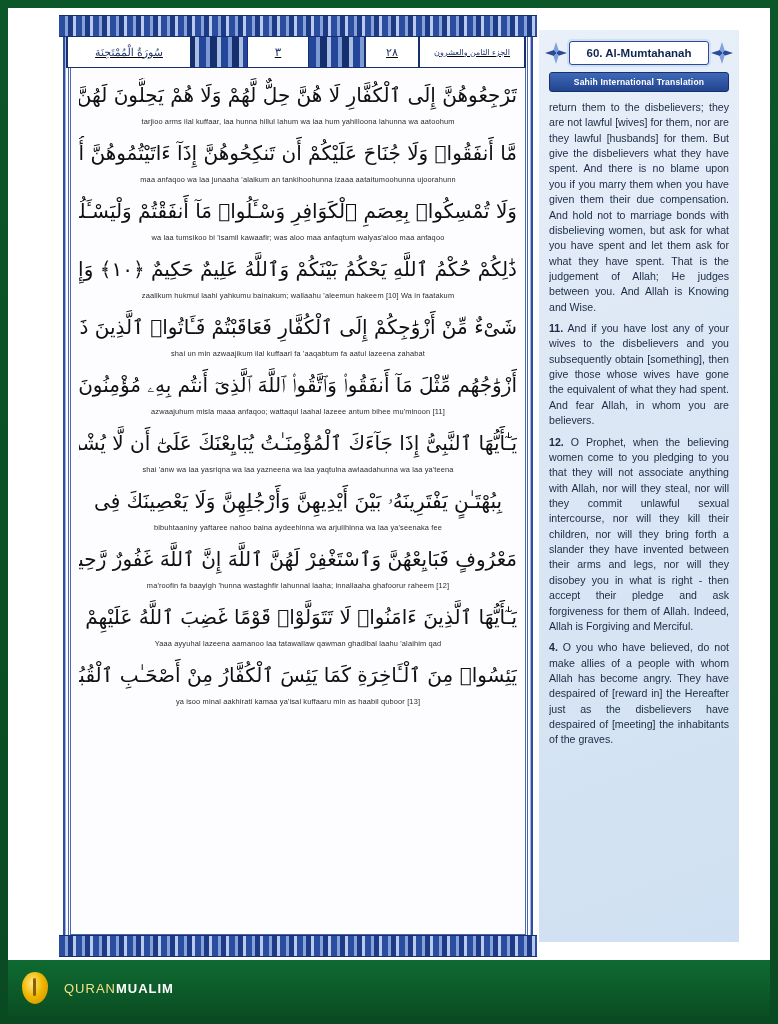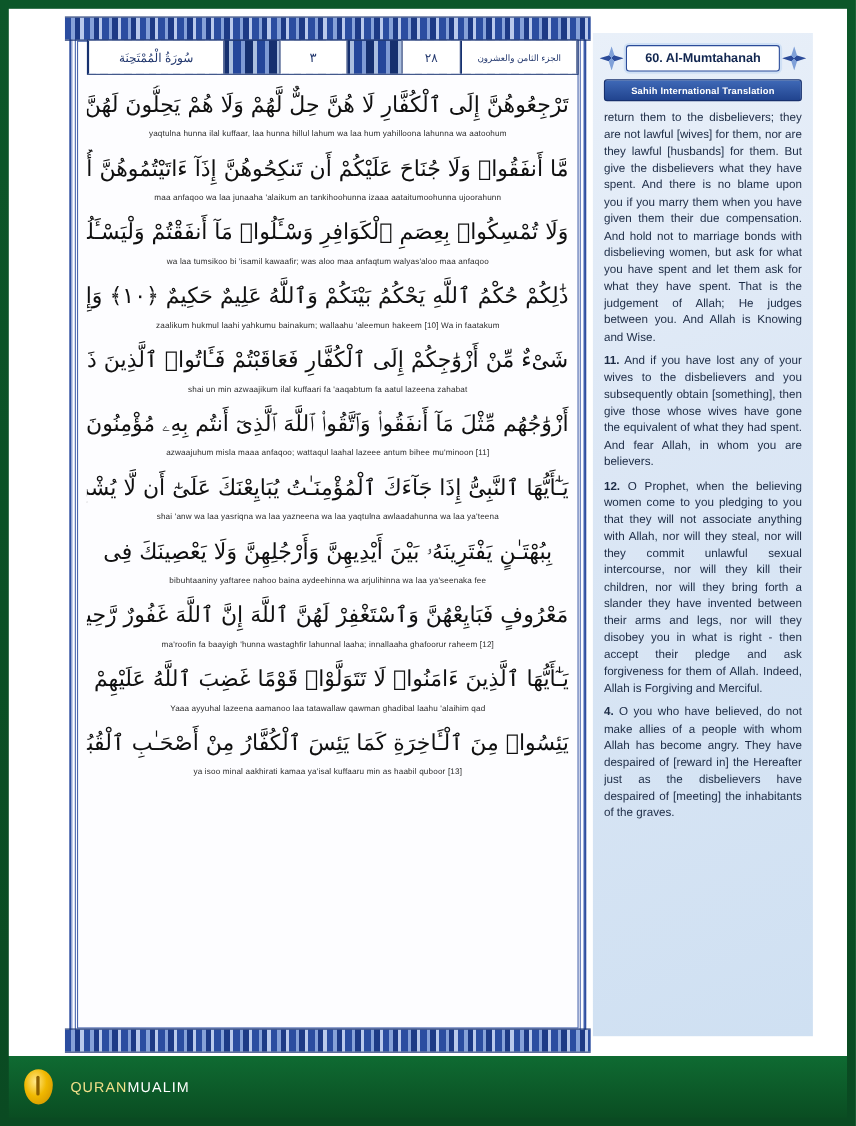--- a/index.html
+++ b/index.html
@@ -56,29 +56,30 @@
         #86a1d8 6px,#86a1d8 9px,
         #1d3a86 9px,#1d3a86 14px,
         #b9c9ec 14px,#b9c9ec 17px);
     border-top:1px solid #16306f;
     border-bottom:1px solid #16306f;
   }
   .ornament-band.bottom{top:auto;bottom:-17px;}
   .surah-header{
     position:relative;
     height:30px;
-    margin:4px 5px 0 14px;
+    margin:4px 5px 0 1px;
     display:flex;align-items:stretch;
     background:
       repeating-linear-gradient(90deg,
         #24469a 0px,#24469a 7px,
         #7e9ad4 7px,#7e9ad4 11px,
         #16306f 11px,#16306f 18px,
         #aabedf 18px,#aabedf 22px);
     border:1px solid #16306f;
+    text-decoration:underline;
   }
   .hdr-cell{
     background:#ffffff;
     border-left:1px solid #16306f;
     border-right:1px solid #16306f;
     display:flex;align-items:center;justify-content:center;
     font-size:10px;color:#23386e;
     direction:rtl;
     padding:0 6px;
     white-space:nowrap;
@@ -185,21 +186,21 @@
   }
   .footer-logo:after{
     content:"";position:absolute;left:11px;top:6px;width:3px;height:18px;
     background:#8a5f00;border-radius:2px;
   }
   .footer-brand{
     margin-left:16px;
     font-size:13px;letter-spacing:1px;color:#f2e08a;
     white-space:nowrap;
   }
-  .footer-brand b{color:#ffffff;font-weight:normal;}
+  .footer-brand b{color:#ffffff;font-weight:bold;}
   .footer-url{
     position:absolute;left:0;right:0;text-align:center;
     font-size:17px;color:#ffffff;letter-spacing:.6px;
     pointer-events:none;
   }
 </style>
 </head>
 <body>
 
 <div class="outer-frame"></div>
@@ -215,21 +216,21 @@
         <div class="hdr-cell hdr-surah">سُورَةُ الْمُمْتَحِنَة</div>
         <div class="hdr-gap"></div>
         <div class="hdr-cell hdr-page">٣</div>
         <div class="hdr-gap"></div>
         <div class="hdr-cell hdr-juz">٢٨</div>
         <div class="hdr-cell hdr-juz-name">الجزء الثامن والعشرون</div>
       </div>
 
       <div class="ayah-block" id="ayah-block">
           <div class="arabic-line">تَرْجِعُوهُنَّ إِلَى ٱلْكُفَّارِ لَا هُنَّ حِلٌّ لَّهُمْ وَلَا هُمْ يَحِلُّونَ لَهُنَّ وَءَاتُوهُم</div>
-          <div class="translit-line">yaqtulna hunna ilal kuffaar, laa hunna hillul lahum wa laa hum yahilloona lahunna wa aatoohum</div>
+          <div class="translit-line">tarjioo arms ilal kuffaar, laa hunna hillul lahum wa laa hum yahilloona lahunna wa aatoohum</div>
           <div class="arabic-line">مَّا أَنفَقُوا۟ وَلَا جُنَاحَ عَلَيْكُمْ أَن تَنكِحُوهُنَّ إِذَآ ءَاتَيْتُمُوهُنَّ أُجُورَهُنَّ</div>
           <div class="translit-line">maa anfaqoo wa laa junaaha 'alaikum an tankihoohunna izaaa aataitumoohunna ujoorahunn</div>
           <div class="arabic-line">وَلَا تُمْسِكُوا۟ بِعِصَمِ ٱلْكَوَافِرِ وَسْـَٔلُوا۟ مَآ أَنفَقْتُمْ وَلْيَسْـَٔلُوا۟ مَآ أَنفَقُوا۟</div>
           <div class="translit-line">wa laa tumsikoo bi 'isamil kawaafir; was aloo maa anfaqtum walyas'aloo maa anfaqoo</div>
           <div class="arabic-line">ذَٰلِكُمْ حُكْمُ ٱللَّهِ يَحْكُمُ بَيْنَكُمْ وَٱللَّهُ عَلِيمٌ حَكِيمٌ ﴿١٠﴾ وَإِن فَاتَكُمْ</div>
           <div class="translit-line">zaalikum hukmul laahi yahkumu bainakum; wallaahu 'aleemun hakeem  [10]  Wa in faatakum</div>
           <div class="arabic-line">شَىْءٌ مِّنْ أَزْوَٰجِكُمْ إِلَى ٱلْكُفَّارِ فَعَاقَبْتُمْ فَـَٔاتُوا۟ ٱلَّذِينَ ذَهَبَتْ</div>
           <div class="translit-line">shai un min azwaajikum ilal kuffaari fa 'aaqabtum fa aatul lazeena zahabat</div>
           <div class="arabic-line">أَزْوَٰجُهُم مِّثْلَ مَآ أَنفَقُوا۟ وَٱتَّقُوا۟ ٱللَّهَ ٱلَّذِىٓ أَنتُم بِهِۦ مُؤْمِنُونَ ﴿١١﴾</div>
           <div class="translit-line">azwaajuhum misla maaa anfaqoo; wattaqul laahal lazeee antum bihee mu'minoon  [11]</div>

